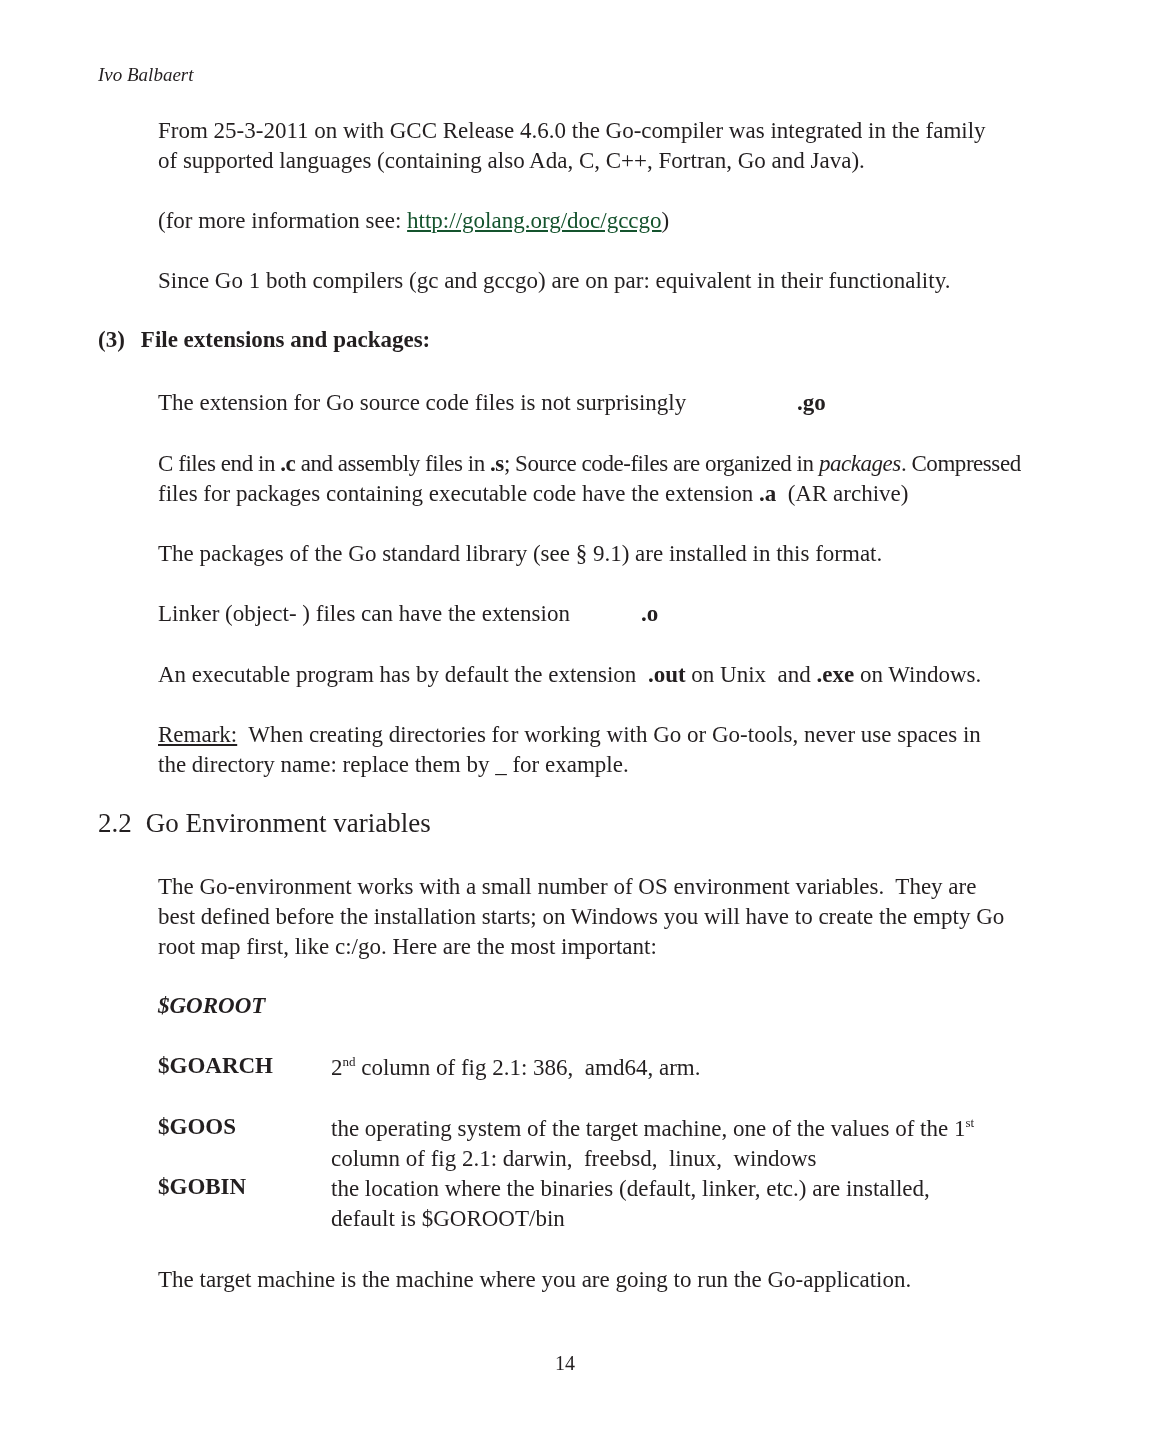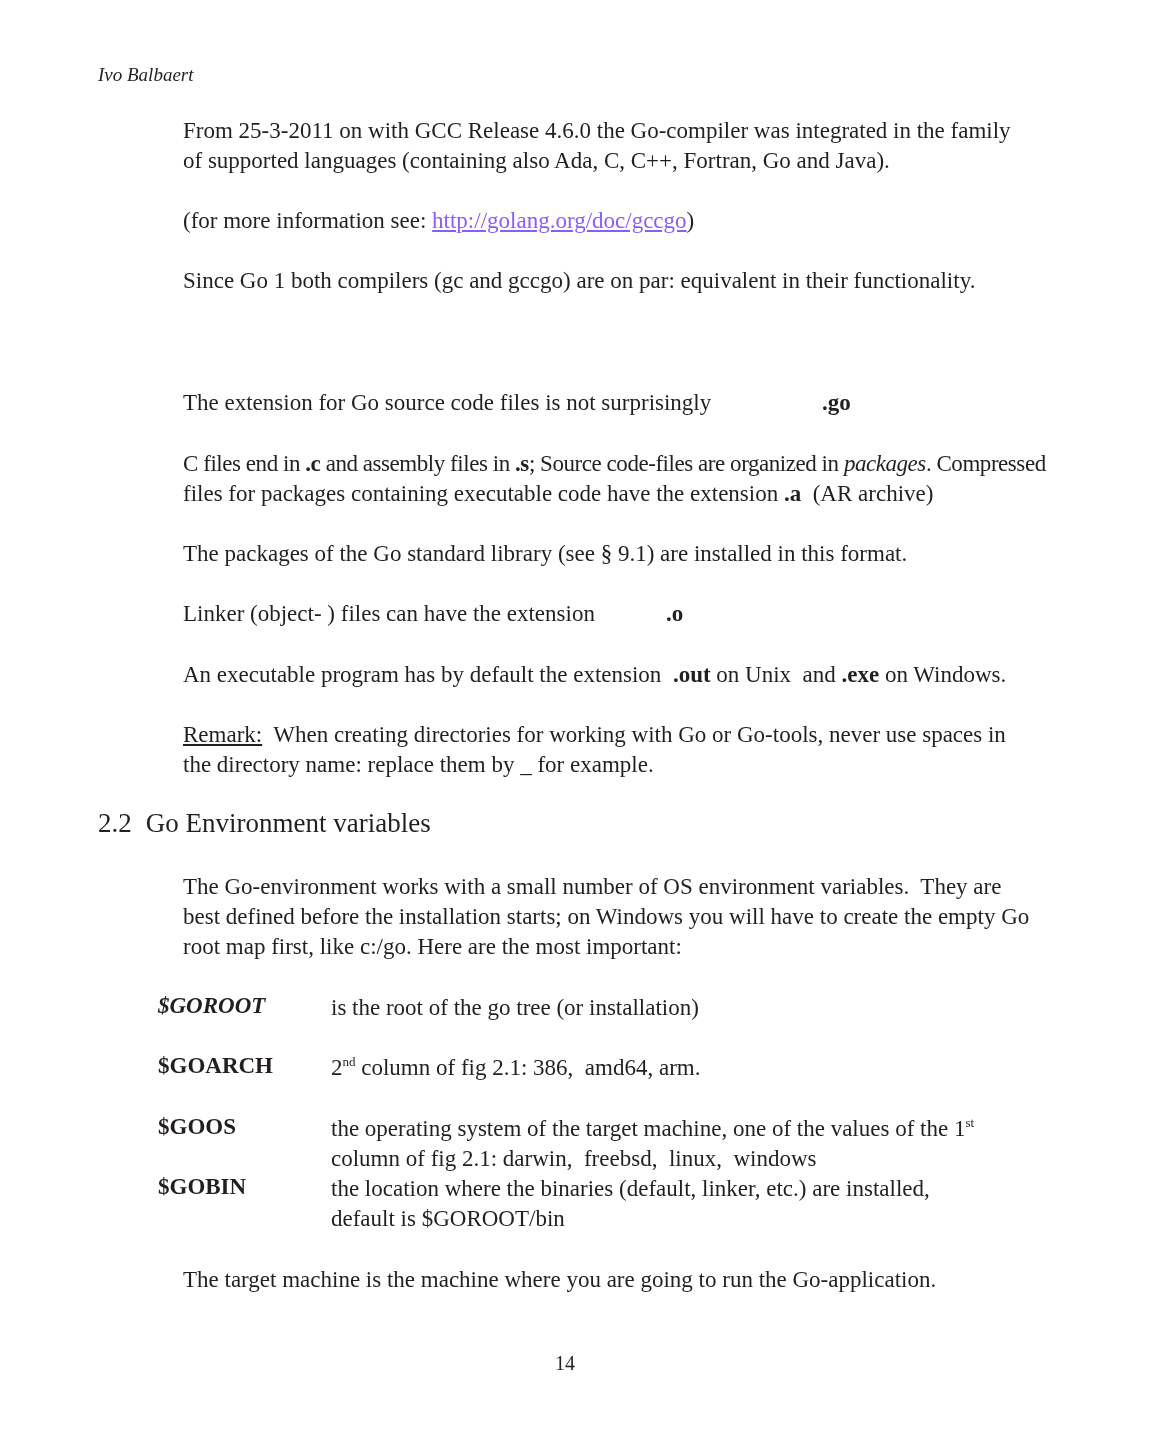--- a/index.html
+++ b/index.html
@@ -4,26 +4,26 @@
 <style>
   html, body { margin: 0; padding: 0; background: #ffffff; }
   body {
     width: 1168px; height: 1440px; position: relative; overflow: hidden;
     font-family: "Liberation Serif", "DejaVu Serif", serif;
     color: #231f20;
   }
   .page { position: absolute; left: 0; top: 0; width: 1168px; height: 1440px; }
   .abs { position: absolute; white-space: nowrap; }
   .runhead { left: 98px; top: 64px; font-style: italic; font-size: 19px; }
-  .p { font-size: 23px; line-height: 30px; margin-left: 25px; }
+  .p { font-size: 23px; line-height: 30px; }
   .ind { left: 158px; }
   .b { font-weight: bold; }
   .i { font-style: italic; }
   .u { text-decoration: underline; }
-  a.link { color: #8b5cf6; text-decoration: underline; }
+  a.link { color: #14532d; text-decoration: underline; }
   .h3 { left: 98px; font-size: 23px; font-weight: bold; }
   .h2 { left: 98px; font-size: 27px; font-weight: normal; }
   .var-name { left: 158px; font-size: 23px; font-weight: bold; }
   .var-desc { left: 331px; font-size: 23px; line-height: 30px; }
   sup { font-size: 13px; vertical-align: 9px; line-height: 0; }
   .pagenum { left: 0; width: 1130px; text-align: center; top: 1352px; font-size: 20px; }
 </style>
 </head>
 <body>
 
@@ -35,20 +35,23 @@
     <div>From 25-3-2011 on with GCC Release 4.6.0 the Go-compiler was integrated in the family</div>
     <div>of supported languages (containing also Ada, C, C++, Fortran, Go and Java).</div>
   </div>
 
   <div class="abs p ind" style="top:206px;">
     <span>(for more information see: </span><a class="link" href="#">http://golang.org/doc/gccgo</a><span>)</span>
   </div>
 
   <div class="abs p ind" style="top:266px;">Since Go 1 both compilers (gc and gccgo) are on par: equivalent in their functionality.</div>
 
+  <div class="abs h3" style="top:327px;">
+    <span>(3)</span><span style="display:inline-block;width:16px;"></span><span>File extensions and packages:</span>
+  </div>
 
   <div class="abs p ind" style="top:388px;">
     <span>The extension for Go source code files is not surprisingly</span>
   </div>
   <div class="abs p b" style="left:797px;top:388px;">.go</div>
 
   <div class="abs p ind" style="top:449px;letter-spacing:-0.45px;">
     <div><span>C files end in </span><span class="b">.c</span><span> and assembly files in </span><span class="b">.s</span><span>; Source code-files are organized in </span><span class="i">packages</span><span>. Compressed</span></div>
     <div style="letter-spacing:0;"><span>files for packages containing executable code have the extension </span><span class="b">.a</span><span style="white-space:pre;">  (AR archive)</span></div>
   </div>
@@ -70,21 +73,20 @@
   </div>
 
   <div class="abs p ind" style="top:872px;">
     <div style="white-space:pre;">The Go-environment works with a small number of OS environment variables.  They are</div>
     <div>best defined before the installation starts; on Windows you will have to create the empty Go</div>
     <div>root map first, like c:/go. Here are the most important:</div>
   </div>
 
   <div class="abs var-name" style="top:993px;font-style:italic;">$GOROOT</div>
   <div class="abs var-desc" style="top:993px;">
-    <div>is the root of the go tree (or installation)</div>
   </div>
 
   <div class="abs var-name" style="top:1053px;">$GOARCH</div>
   <div class="abs var-desc" style="top:1053px;">
     <div style="white-space:pre;"><span>2</span><sup>nd</sup><span> column of fig 2.1: 386,  amd64, arm.</span></div>
   </div>
 
   <div class="abs var-name" style="top:1114px;">$GOOS</div>
   <div class="abs var-desc" style="top:1114px;">
     <div><span>the operating system of the target machine, one of the values of the 1</span><sup>st</sup></div>

